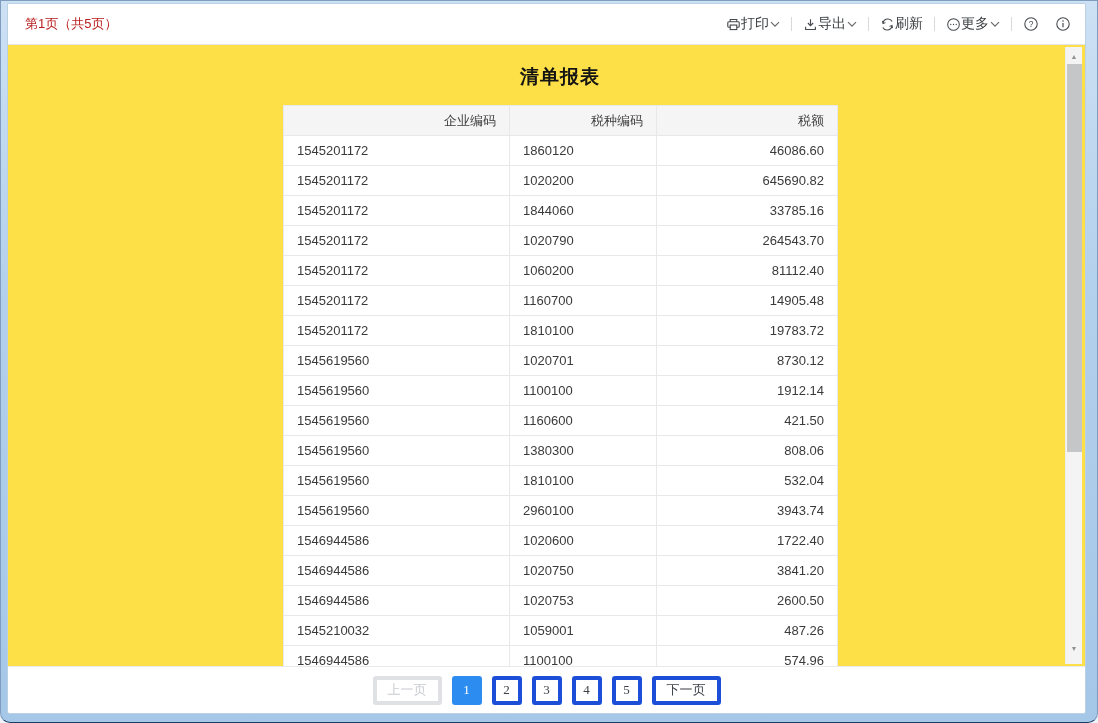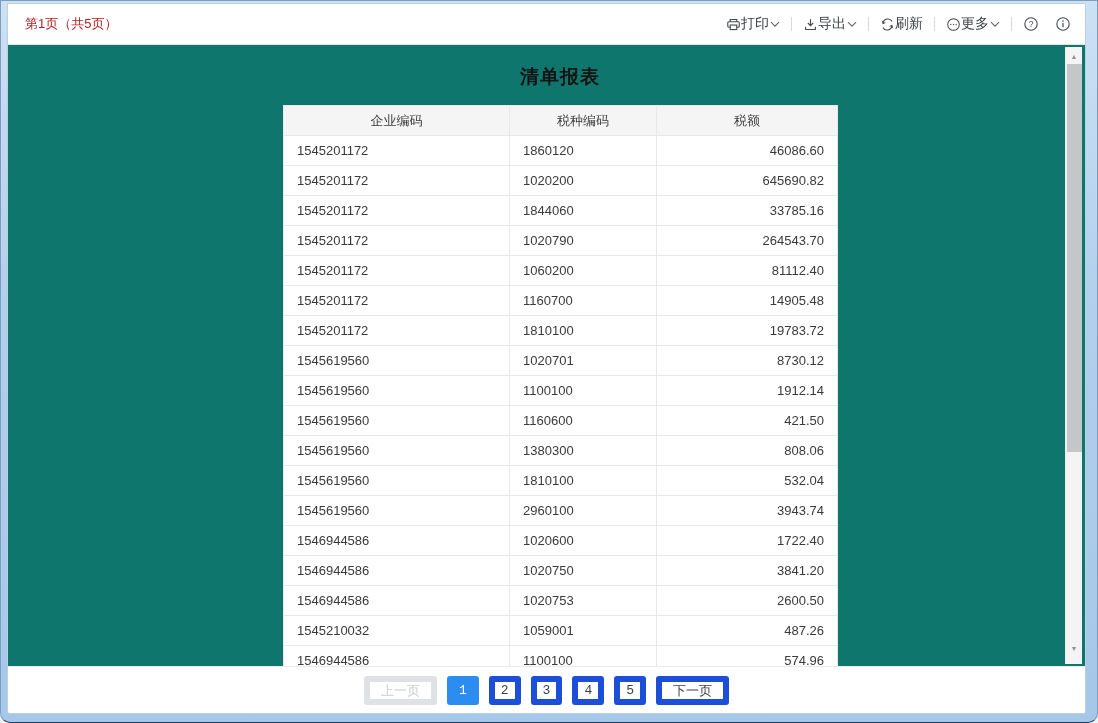--- a/index.html
+++ b/index.html
@@ -27,37 +27,37 @@
     padding:0 14px 0 17px; border-bottom:1px solid #e4e4e4; background:#fff;
   }
   .page-indicator { color:#b91c1c; font-size:13px; }
   .tb-right { display:flex; align-items:center; color:#3c4043; font-size:14px; }
   .tb-item { display:flex; align-items:center; gap:0; cursor:pointer; background:none; border:none; padding:0; font:inherit; color:inherit; }
   .tb-divider { width:1px; height:14px; background:#d9d9d9; margin:0 11px; }
   .tb-icon { display:inline-flex; color:#46494d; line-height:0; }
   .chevron { margin-left:1px; color:#67696c; line-height:0; }
   .tb-gap { width:16px; }
   
-  .content { flex:1 1 auto; position:relative; overflow:hidden; background:#0f766e;padding-left:27px; }
+  .content { flex:1 1 auto; position:relative; overflow:hidden; background:#fde047;padding-left:27px; }
   .report { width:554px; margin:0 auto; }
   .report-title { margin:19px 0 0; text-align:center; font-size:19px; font-weight:700; color:#141414; letter-spacing:1px; }
   table.report-table { border-collapse:collapse; width:554px; margin-top:15px; font-size:13px; color:#3a3a3a; table-layout:fixed; }
   .report-table th, .report-table td { border:1px solid #e8e8e8; height:30px; padding:0 13px; font-weight:400; overflow:hidden; white-space:nowrap; }
-  .report-table th { background:#f5f5f6; text-align:center; color:#3d3d3d;margin-top:32px; }
+  .report-table th { background:#f5f5f6; text-align:right; color:#3d3d3d;margin-top:32px; }
   .report-table td { background:#fff; text-align:left; }
   .report-table td.num { text-align:right; }
   
   .scrollbar { position:absolute; top:2px; right:3px; bottom:2px; width:17px; background:#f4f4f4; border-left:1px solid #ececec; }
   .sb-arrow { position:absolute; left:0; width:100%; height:13px; display:flex; align-items:center; justify-content:center; color:#8f9194; font-size:7px; cursor:pointer; background:none; border:none; padding:0; }
   .sb-up { top:3px; } .sb-down { bottom:9px; }
   .sb-thumb { position:absolute; left:1px; top:17px; width:15px; height:388px; background:#c5c6c8; cursor:pointer; }
   
   .footer { flex:0 0 47px; border-top:1px solid #e8eaec; background:#fff; display:flex; align-items:center; justify-content:center; gap:10px; }
   .pages { display:flex; gap:10px; }
-  .page-btn { height:29px; min-width:30px; padding:0 6px; border:6px solid #1d4ed8; background:#fff; color:#3b3f46; font-size:13px; border-radius:3px; cursor:pointer; font-family:Liberation Mono, monospace; }
+  .page-btn { height:29px; min-width:30px; padding:0 6px; border:4px solid #1d4ed8; background:#fff; color:#3b3f46; font-size:13px; border-radius:3px; cursor:pointer; font-family:Liberation Serif, serif; }
   .page-btn.nav { padding:0 11px; }
   .page-btn.disabled { color:#c9ccd1; border-color:#dfe1e5; cursor:default; }
   .page-btn.active { background:var(--accent,#2d8cf0); border-color:var(--accent,#2d8cf0); color:#fff; }
 </style>
 </head>
 <body>
 
 <div class="frame">
   <div class="window">
 

